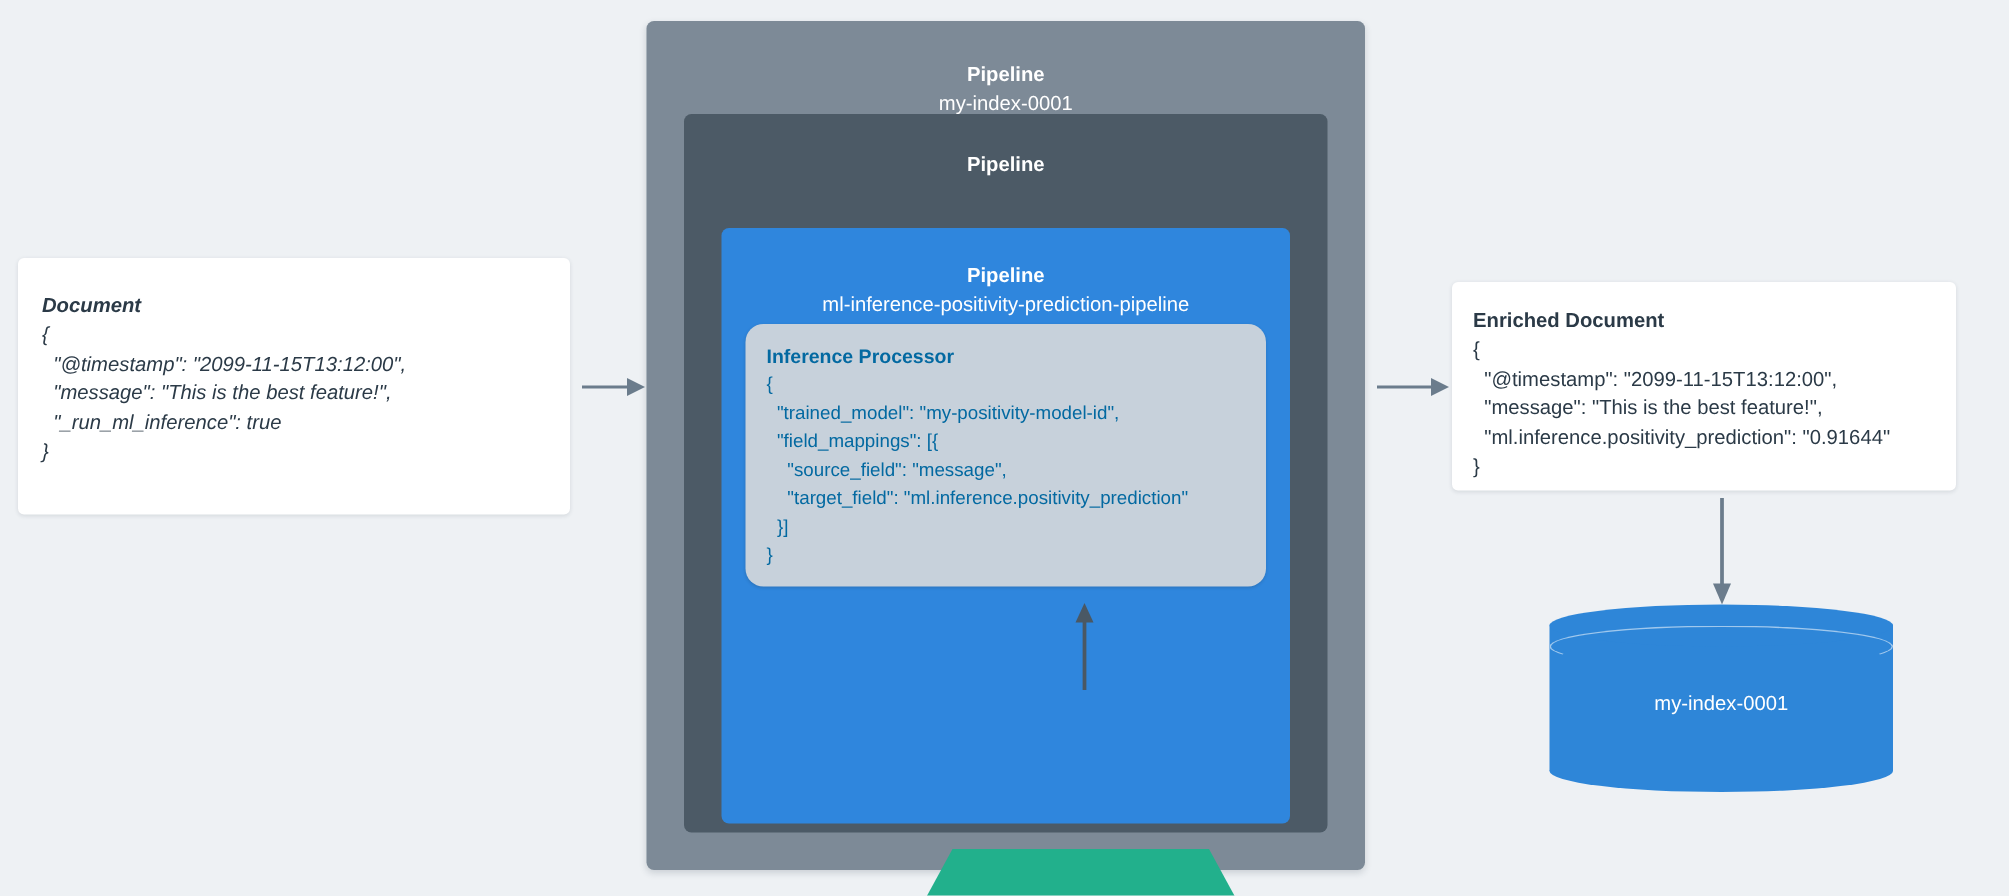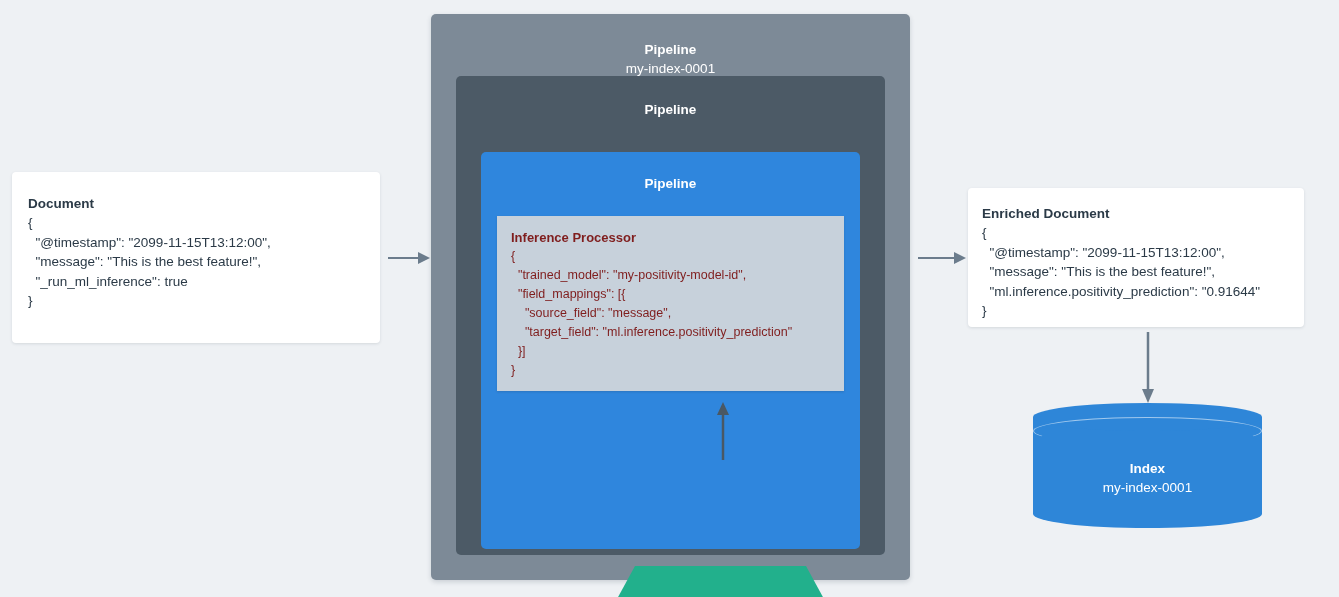--- a/index.html
+++ b/index.html
@@ -19,21 +19,21 @@
     border-radius:4px;
     box-shadow:0 1px 3px rgba(40,55,70,.13);
     color:#2b3a47;
     font-size:13.5px;
     line-height:19.4px;
     box-sizing:border-box;
   }
   .card .ttl{font-weight:bold;display:block;}
   .card .ln{display:block;white-space:pre;}
 
-  #doc-card{left:12px;top:172px;width:368px;height:171px;padding:22px 0 0 16px;}
+  #doc-card{left:12px;top:172px;width:368px;height:171px;padding:22px 0 0 16px;font-style:italic;}
   #enriched-card{left:968px;top:188px;width:336px;height:139px;padding:16px 0 0 14px;}
 
   
   .pipe{position:absolute;border-radius:5px;box-sizing:border-box;}
   .pipe .hd{
     text-align:center;color:#ffffff;
     font-size:13.5px;line-height:19px;
   }
   .pipe .hd .t1{display:block;font-weight:bold;}
   .pipe .hd .t2{display:block;}
@@ -49,24 +49,24 @@
     background:#4c5a66;padding-top:24px;
   }
   #pipe-inner{
     left:25px;top:76px;width:379px;height:397px;
     background:#2f86dd;padding-top:22px;
   }
 
   
   #proc-box{
     position:absolute;left:16px;top:64px;width:347px;height:175px;
-    background:#c7d1db;border-radius:0;
+    background:#c7d1db;border-radius:12px;
     box-sizing:border-box;
     padding:12px 0 0 14px;
-    color:#7f1d1d;font-size:12.5px;line-height:19px;
+    color:#0369a1;font-size:12.5px;line-height:19px;
     box-shadow:0 1px 2px rgba(30,45,60,.18);
   }
   #proc-box .ttl{font-weight:bold;display:block;font-size:13px;}
   #proc-box .ln{display:block;white-space:pre;}
 
   
   #hex{
     position:absolute;left:127px;top:414px;width:225px;height:99px;
     background:#22b08c;
     clip-path:polygon(12% 0%,88% 0%,100% 50%,88% 100%,12% 100%,0% 50%);
@@ -134,20 +134,21 @@
     </div>
 
     <div class="pipe" id="pipe-middle">
       <div class="hd">
         <span class="t1">Pipeline</span>
       </div>
 
       <div class="pipe" id="pipe-inner">
         <div class="hd">
           <span class="t1">Pipeline</span>
+          <span class="t2">ml-inference-positivity-prediction-pipeline</span>
         </div>
 
         <div id="proc-box">
           <span class="ttl">Inference Processor</span>
           <span class="ln">{</span>
           <span class="ln">  "trained_model": "my-positivity-model-id",</span>
           <span class="ln">  "field_mappings": [{</span>
           <span class="ln">    "source_field": "message",</span>
           <span class="ln">    "target_field": "ml.inference.positivity_prediction"</span>
           <span class="ln">  }]</span>
@@ -185,18 +186,17 @@
     <line x1="10" y1="0" x2="10" y2="58" stroke="#6b7c8c" stroke-width="2.5"></line>
     <polygon points="4,57 10,71 16,57" fill="#6b7c8c"></polygon>
   </svg>
 
   <div id="cyl">
     <div class="bot"></div>
     <div class="body"></div>
     <div class="top"></div>
     <div class="lip"></div>
     <div class="lbl">
-      <span class="t1">Index</span>
       <span class="t2">my-index-0001</span>
     </div>
   </div>
 
 </div>
 
 </body></html>

